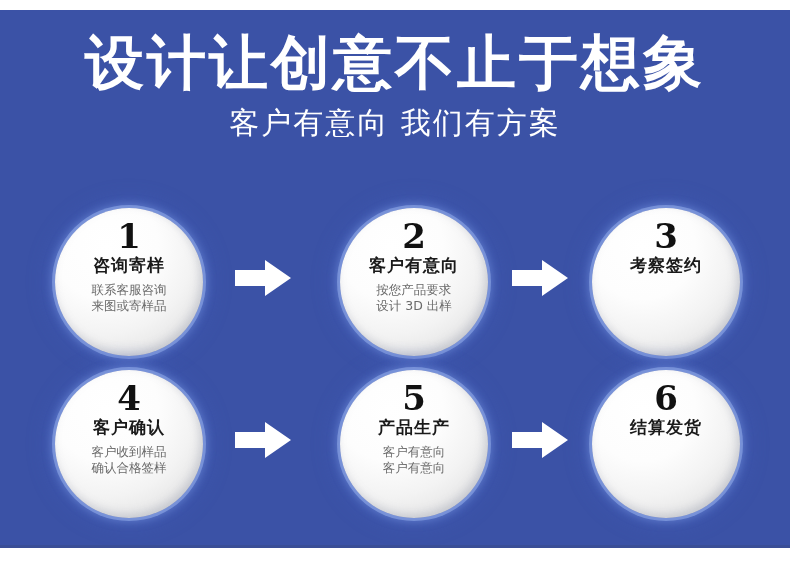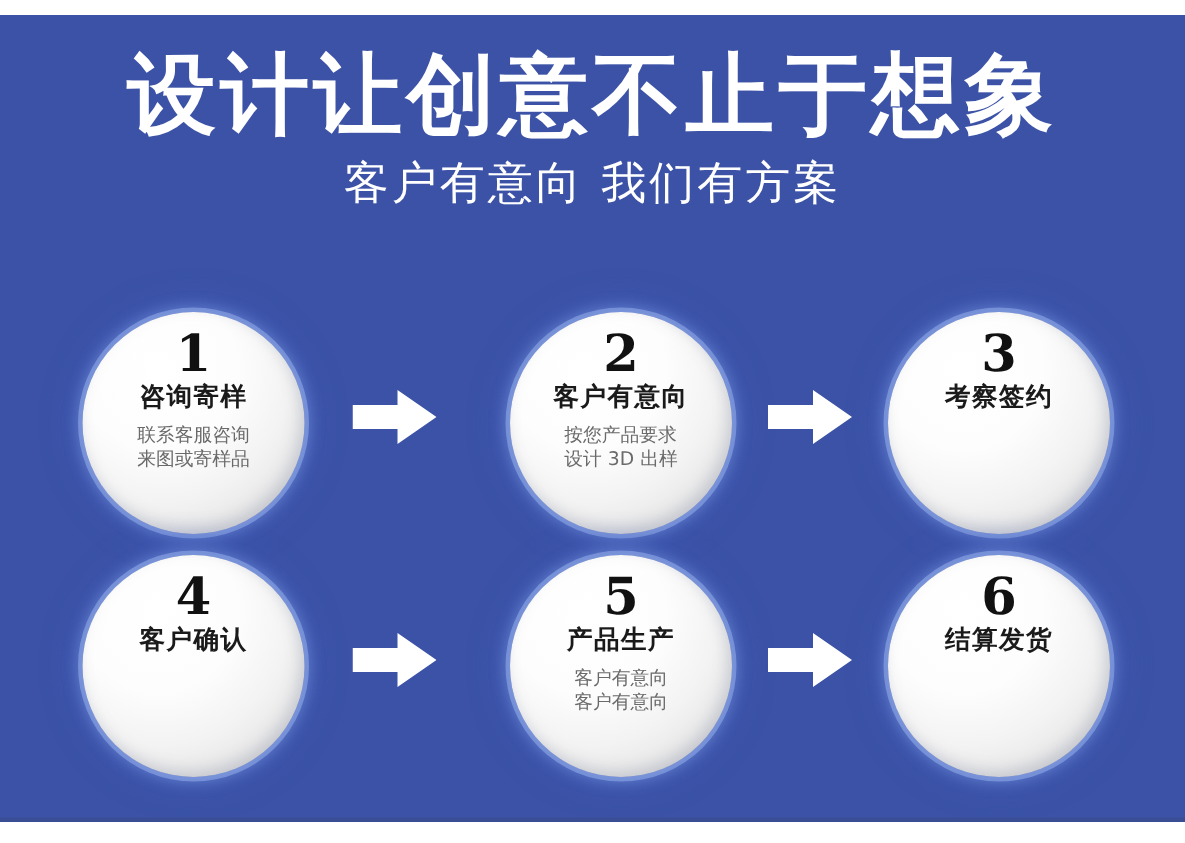--- a/index.html
+++ b/index.html
@@ -210,20 +210,24 @@
       </div>
 
     </div>
 
     <div class="step-row" id="step-row-2">
 
       <div class="step-cell cell-col-0">
         <div class="step-circle">
           <div class="step-number">4</div>
           <div class="step-title">客户确认</div>
+          <div class="step-desc">
+            <span class="step-desc-line">客户收到样品</span>
+            <span class="step-desc-line">确认合格签样</span>
+          </div>
         </div>
       </div>
 
       <div class="step-arrow arrow-pos-0">
         <svg viewBox="0 0 56 40" width="56" height="40" aria-hidden="true">
           <path d="M0 12 L30 12 L30 2 L56 20 L30 38 L30 28 L0 28 Z" fill="#ffffff"></path>
         </svg>
       </div>
 
       <div class="step-cell cell-col-1">

